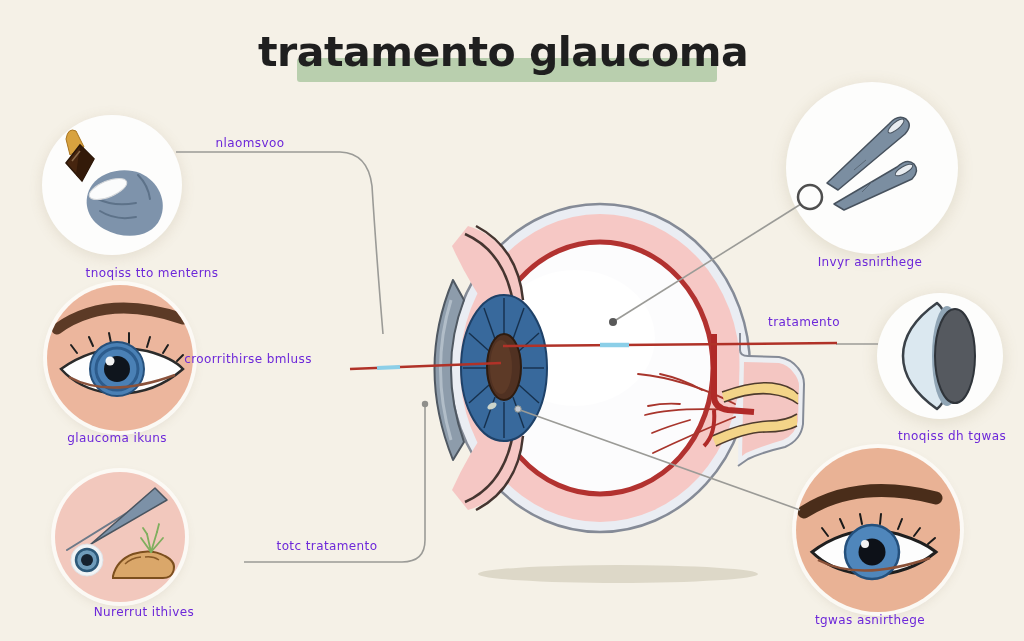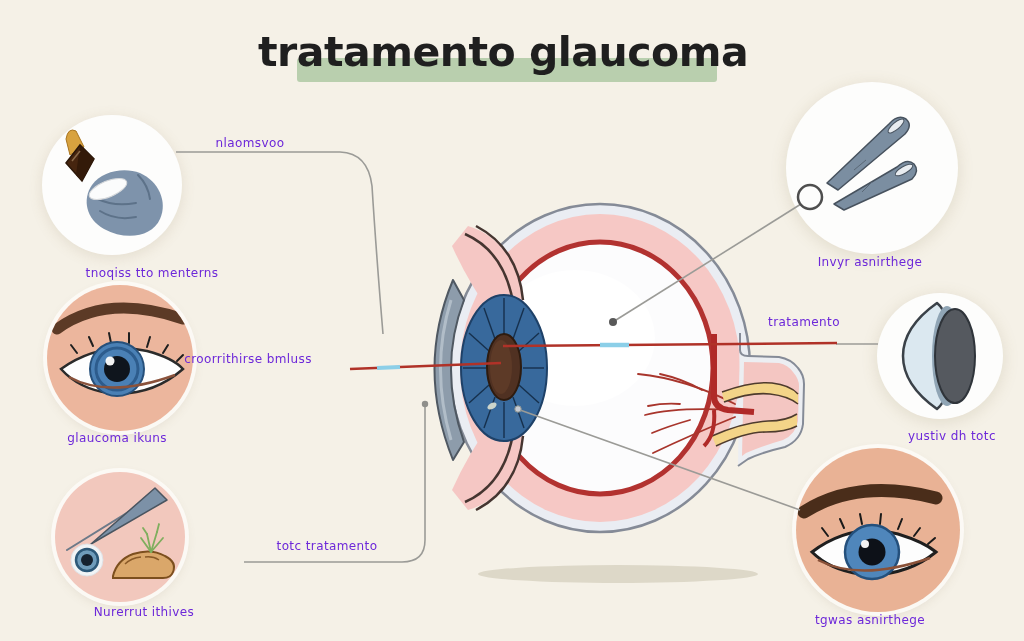--- a/index.html
+++ b/index.html
@@ -233,16 +233,16 @@
   </svg>
 
   <div class="lbl" id="lbl-drops-leader">nlaomsvoo</div>
   <div class="lbl" id="lbl-drops-cap">tnoqiss tto menterns</div>
   <div class="lbl" id="lbl-axis-left">croorrithirse bmluss</div>
   <div class="lbl" id="lbl-eyeL-cap">glaucoma ikuns</div>
   <div class="lbl" id="lbl-surg-leader">totc tratamento</div>
   <div class="lbl" id="lbl-surg-cap">Nurerrut ithives</div>
   <div class="lbl" id="lbl-tools-cap">Invyr asnirthege</div>
   <div class="lbl" id="lbl-optic">tratamento</div>
-  <div class="lbl" id="lbl-lens-cap">yustiv dh totc</div>
+  <div class="lbl" id="lbl-lens-cap">tnoqiss dh tgwas</div>
   <div class="lbl" id="lbl-eyeR-cap">tgwas asnirthege</div>
 
 </div>
 
 </body></html>

